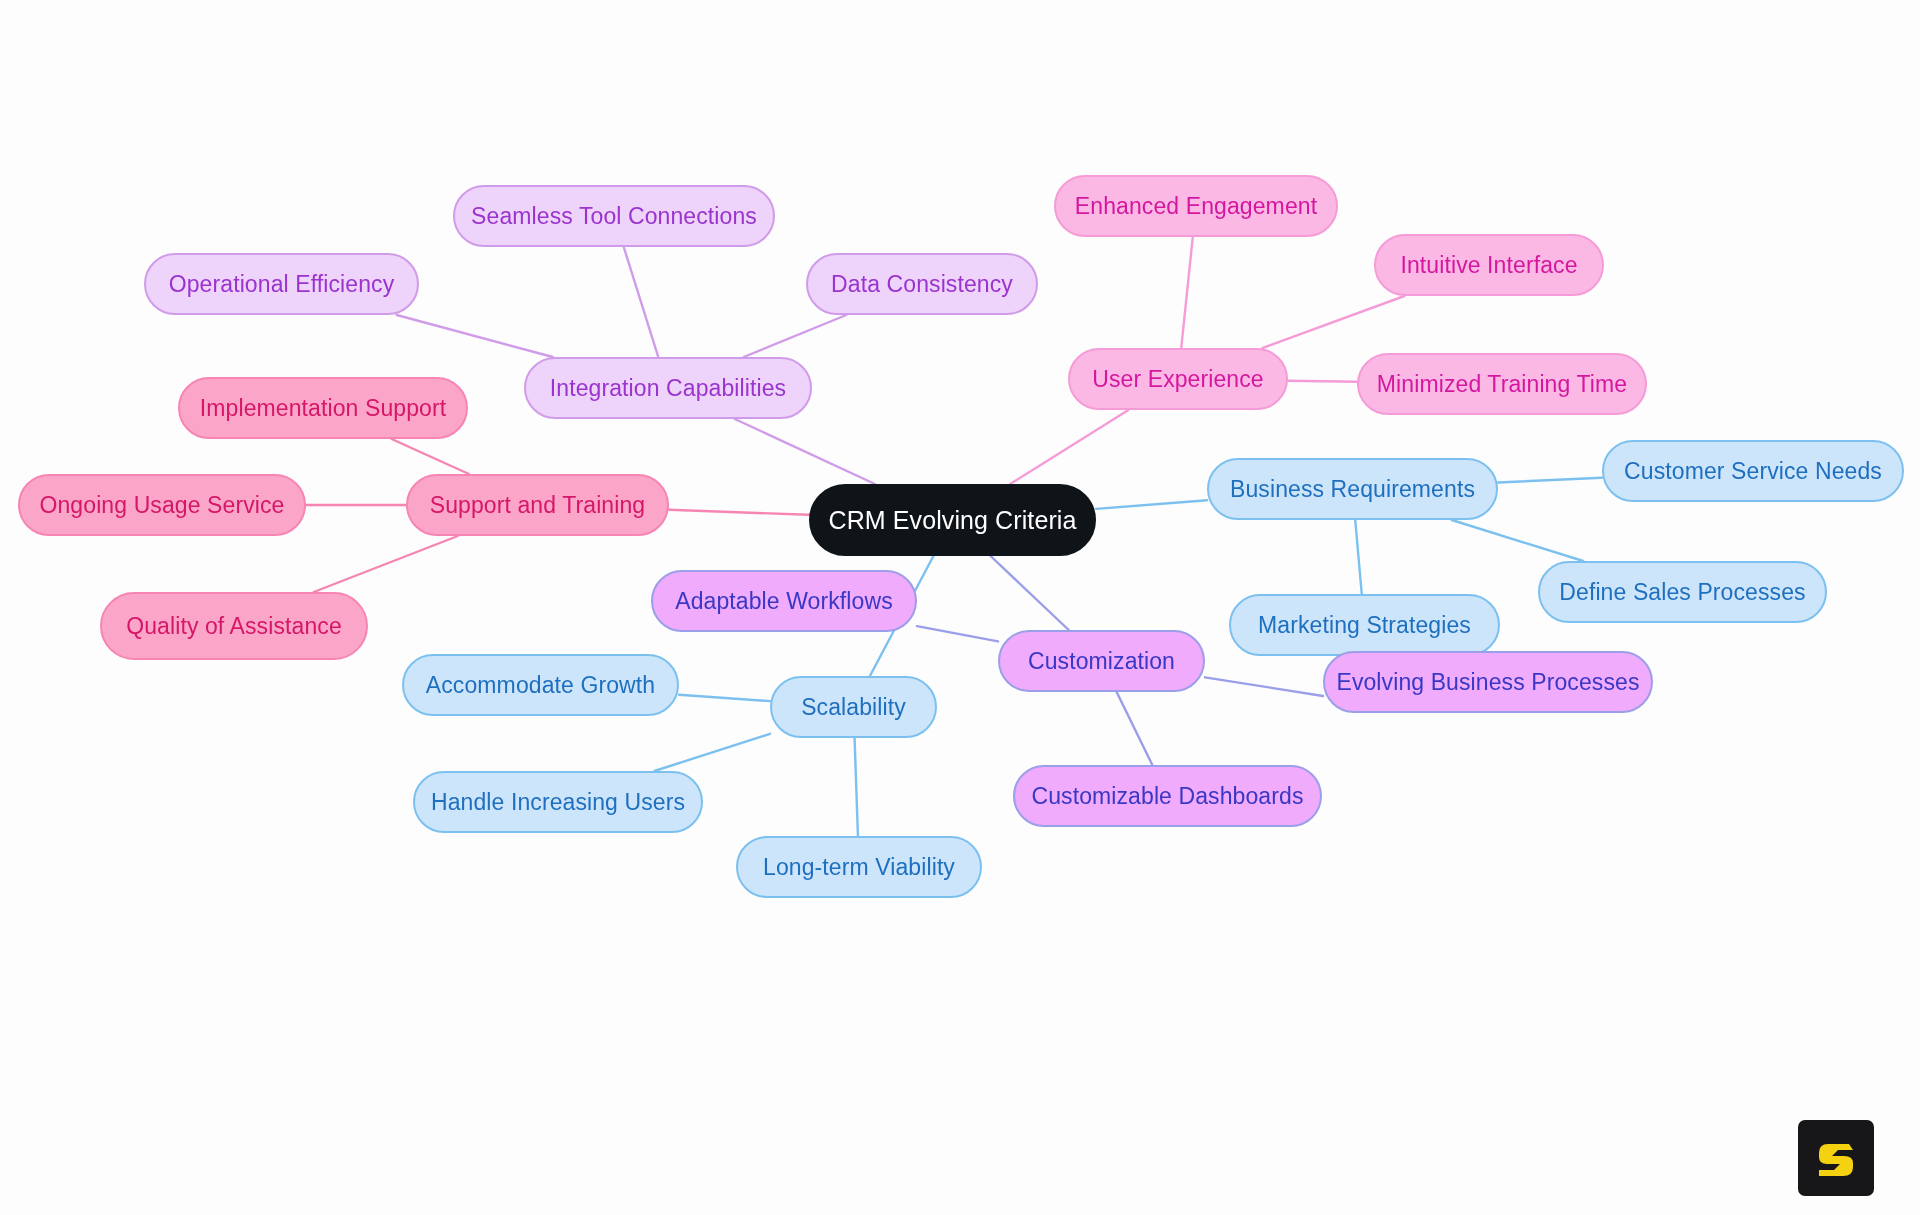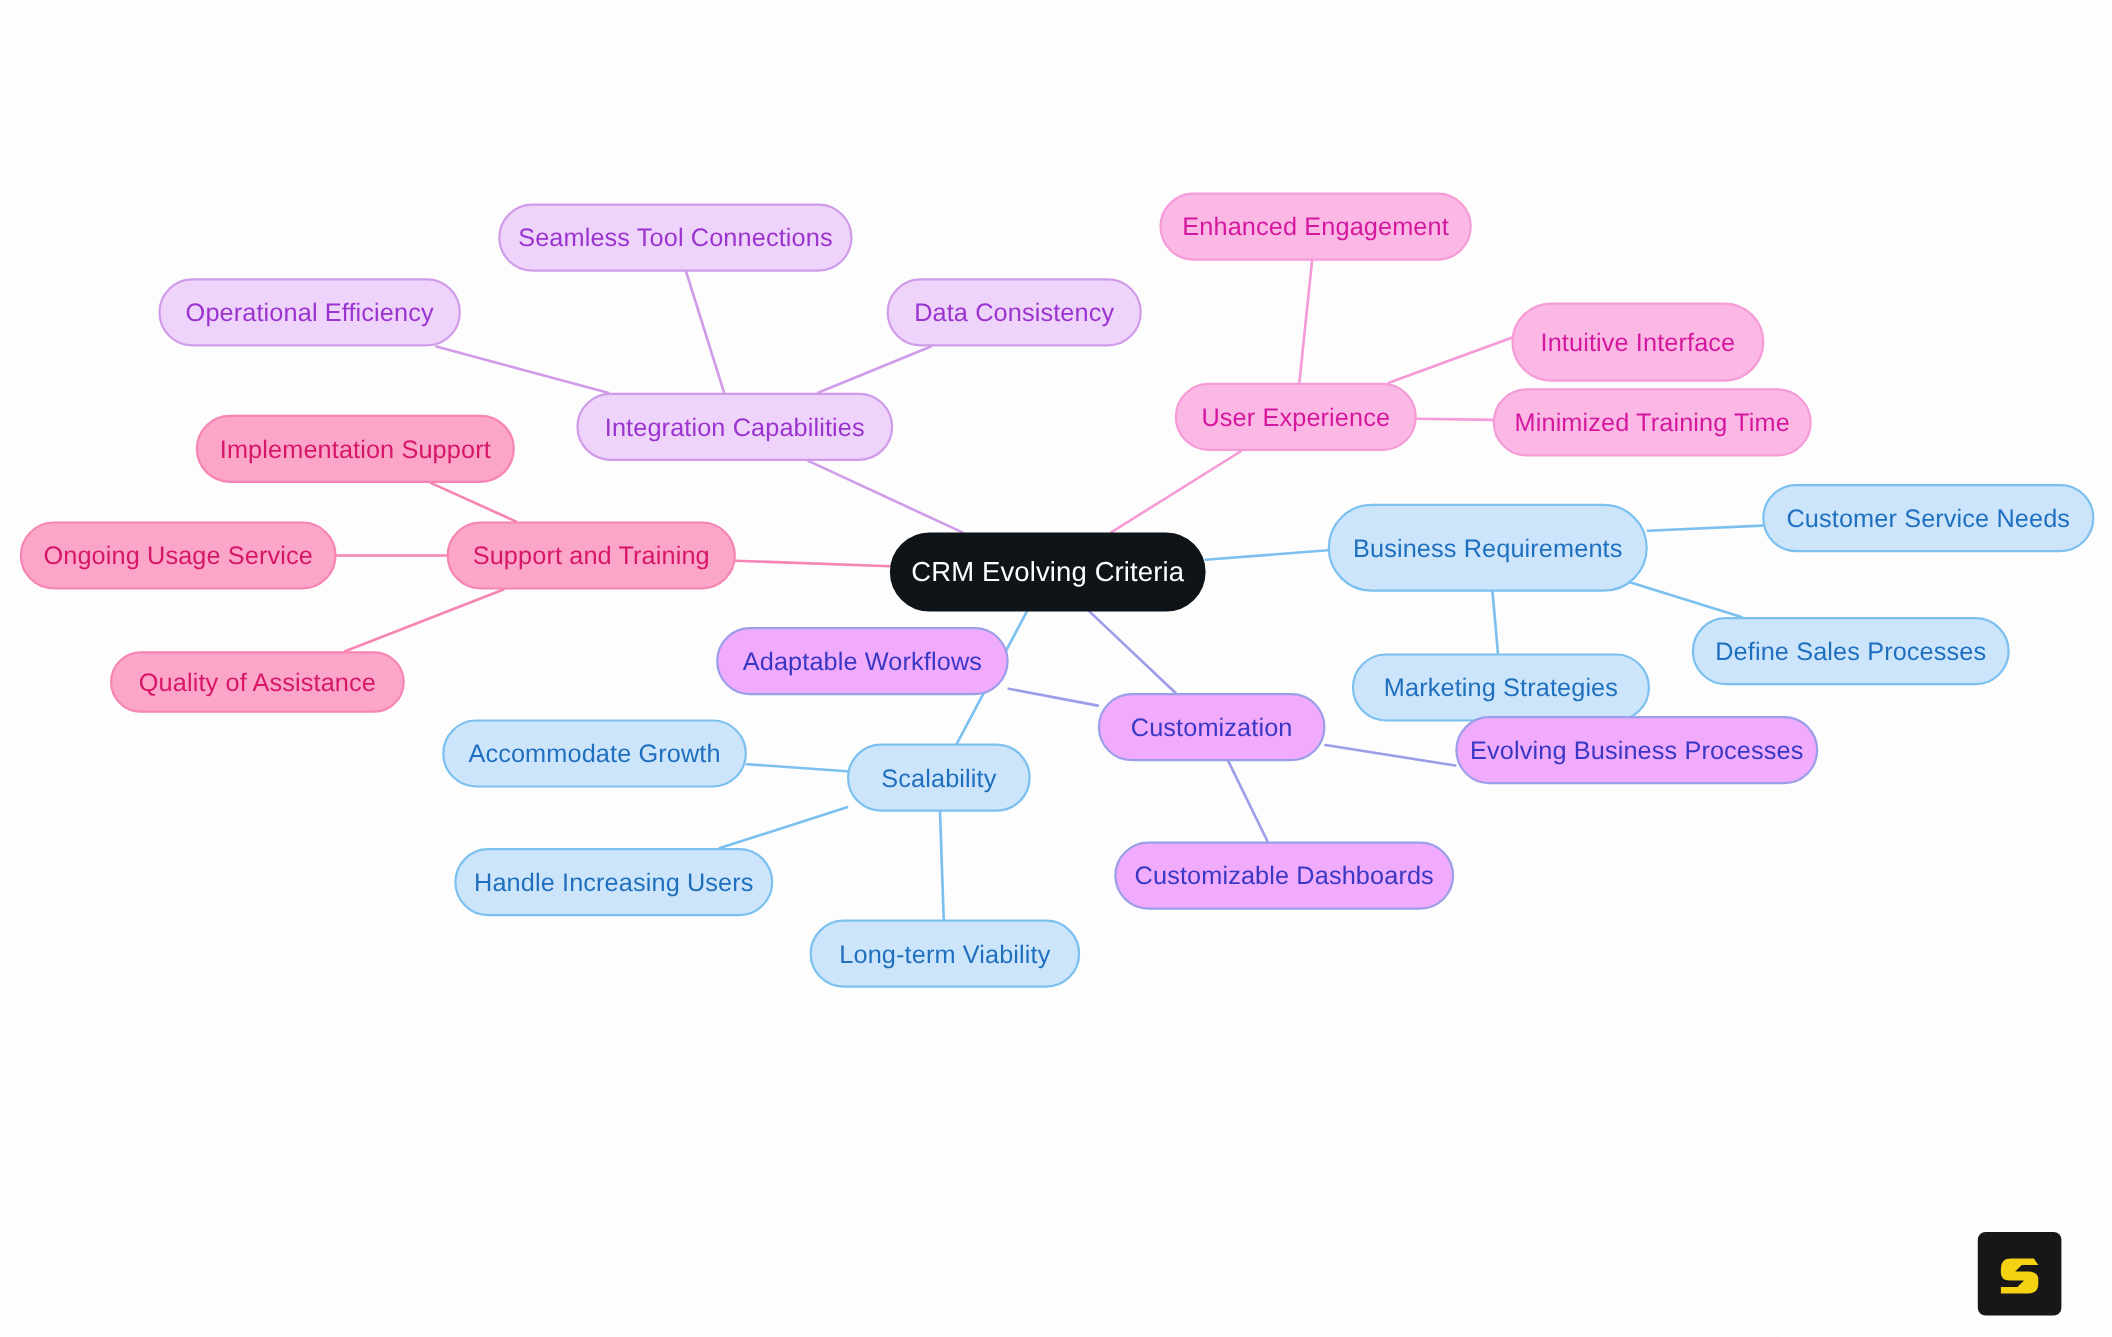--- a/index.html
+++ b/index.html
@@ -118,21 +118,21 @@
       <line x1="457.76694915254234" y1="536" x2="313.73305084745766" y2="592" stroke="#f685b3" stroke-width="2.4" stroke-linecap="round"></line>
       <line x1="1010.0744680851063" y1="484" x2="1128.4219858156027" y2="410" stroke="#f59bd7" stroke-width="2.4" stroke-linecap="round"></line>
       <line x1="1181.2254335260116" y1="348" x2="1192.7745664739884" y2="237" stroke="#f59bd7" stroke-width="2.4" stroke-linecap="round"></line>
       <line x1="1262.5701754385964" y1="348" x2="1404.4298245614036" y2="296" stroke="#f59bd7" stroke-width="2.4" stroke-linecap="round"></line>
       <line x1="1288" y1="380.6975308641975" x2="1357" y2="381.76234567901236" stroke="#f59bd7" stroke-width="2.4" stroke-linecap="round"></line>
     </svg>
   <div id="node-layer">
       <div class="node root" style="left: 809px; top: 484px; width: 287px; height: 72px;">
         <span class="node-label">CRM Evolving Criteria</span>
       </div>
-      <div class="node blue" style="left: 1207px; top: 458px; width: 291px; height: 80px; align-items: center;">
+      <div class="node blue" style="left: 1207px; top: 458px; width: 291px; height: 62px; align-items: center;">
         <span class="node-label">Business Requirements</span>
       </div>
       <div class="node blue" style="left: 1602px; top: 440px; width: 302px; height: 62px;">
         <span class="node-label">Customer Service Needs</span>
       </div>
       <div class="node blue" style="left: 1538px; top: 561px; width: 289px; height: 62px;">
         <span class="node-label">Define Sales Processes</span>
       </div>
       <div class="node blue" style="left: 1229px; top: 594px; width: 271px; height: 62px;">
         <span class="node-label">Marketing Strategies</span>
@@ -175,30 +175,30 @@
       </div>
       <div class="node rose" style="left: 406px; top: 474px; width: 263px; height: 62px;">
         <span class="node-label">Support and Training</span>
       </div>
       <div class="node rose" style="left: 178px; top: 377px; width: 290px; height: 62px;">
         <span class="node-label">Implementation Support</span>
       </div>
       <div class="node rose" style="left: 18px; top: 474px; width: 288px; height: 62px;">
         <span class="node-label">Ongoing Usage Service</span>
       </div>
-      <div class="node rose" style="left: 100px; top: 592px; width: 268px; height: 56px;">
+      <div class="node rose" style="left: 100px; top: 592px; width: 268px; height: 68px;">
         <span class="node-label">Quality of Assistance</span>
       </div>
       <div class="node pinklight" style="left: 1068px; top: 348px; width: 220px; height: 62px;">
         <span class="node-label">User Experience</span>
       </div>
       <div class="node pinklight" style="left: 1054px; top: 175px; width: 284px; height: 62px;">
         <span class="node-label">Enhanced Engagement</span>
       </div>
-      <div class="node pinklight" style="left: 1374px; top: 234px; width: 230px; height: 72px; margin-top: 41px;">
+      <div class="node pinklight" style="left: 1374px; top: 234px; width: 230px; height: 62px;">
         <span class="node-label">Intuitive Interface</span>
       </div>
       <div class="node pinklight" style="left: 1357px; top: 353px; width: 290px; height: 62px;">
         <span class="node-label">Minimized Training Time</span>
       </div>
     </div>
   <div id="brand-logo" style="left: 1798px; top: 1120px; background: rgb(23, 23, 26);">
     <svg width="46" height="46" viewBox="0 0 46 46">
       <path d="M36 9 L15 9 Q6 9 6 18 L6 22 Q6 29 14 29 L27 29 L21 35 L6 35 L6 41 L30 41 Q40 41 40 32 L40 28 Q40 21 31 21 L19 21 L25 15 L40 15 Z" fill="#f5d211"></path>
     </svg>

